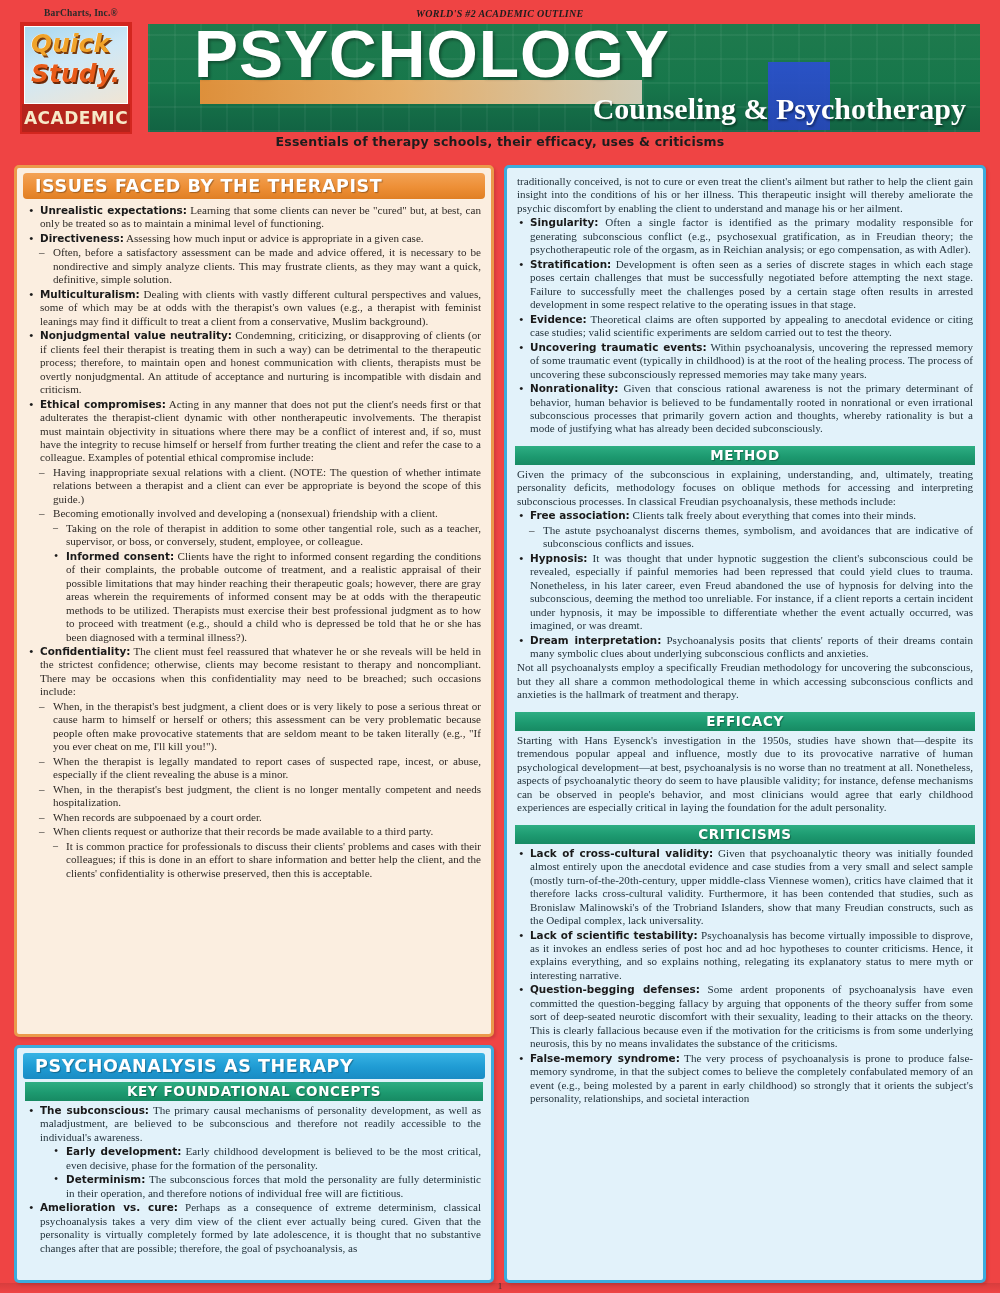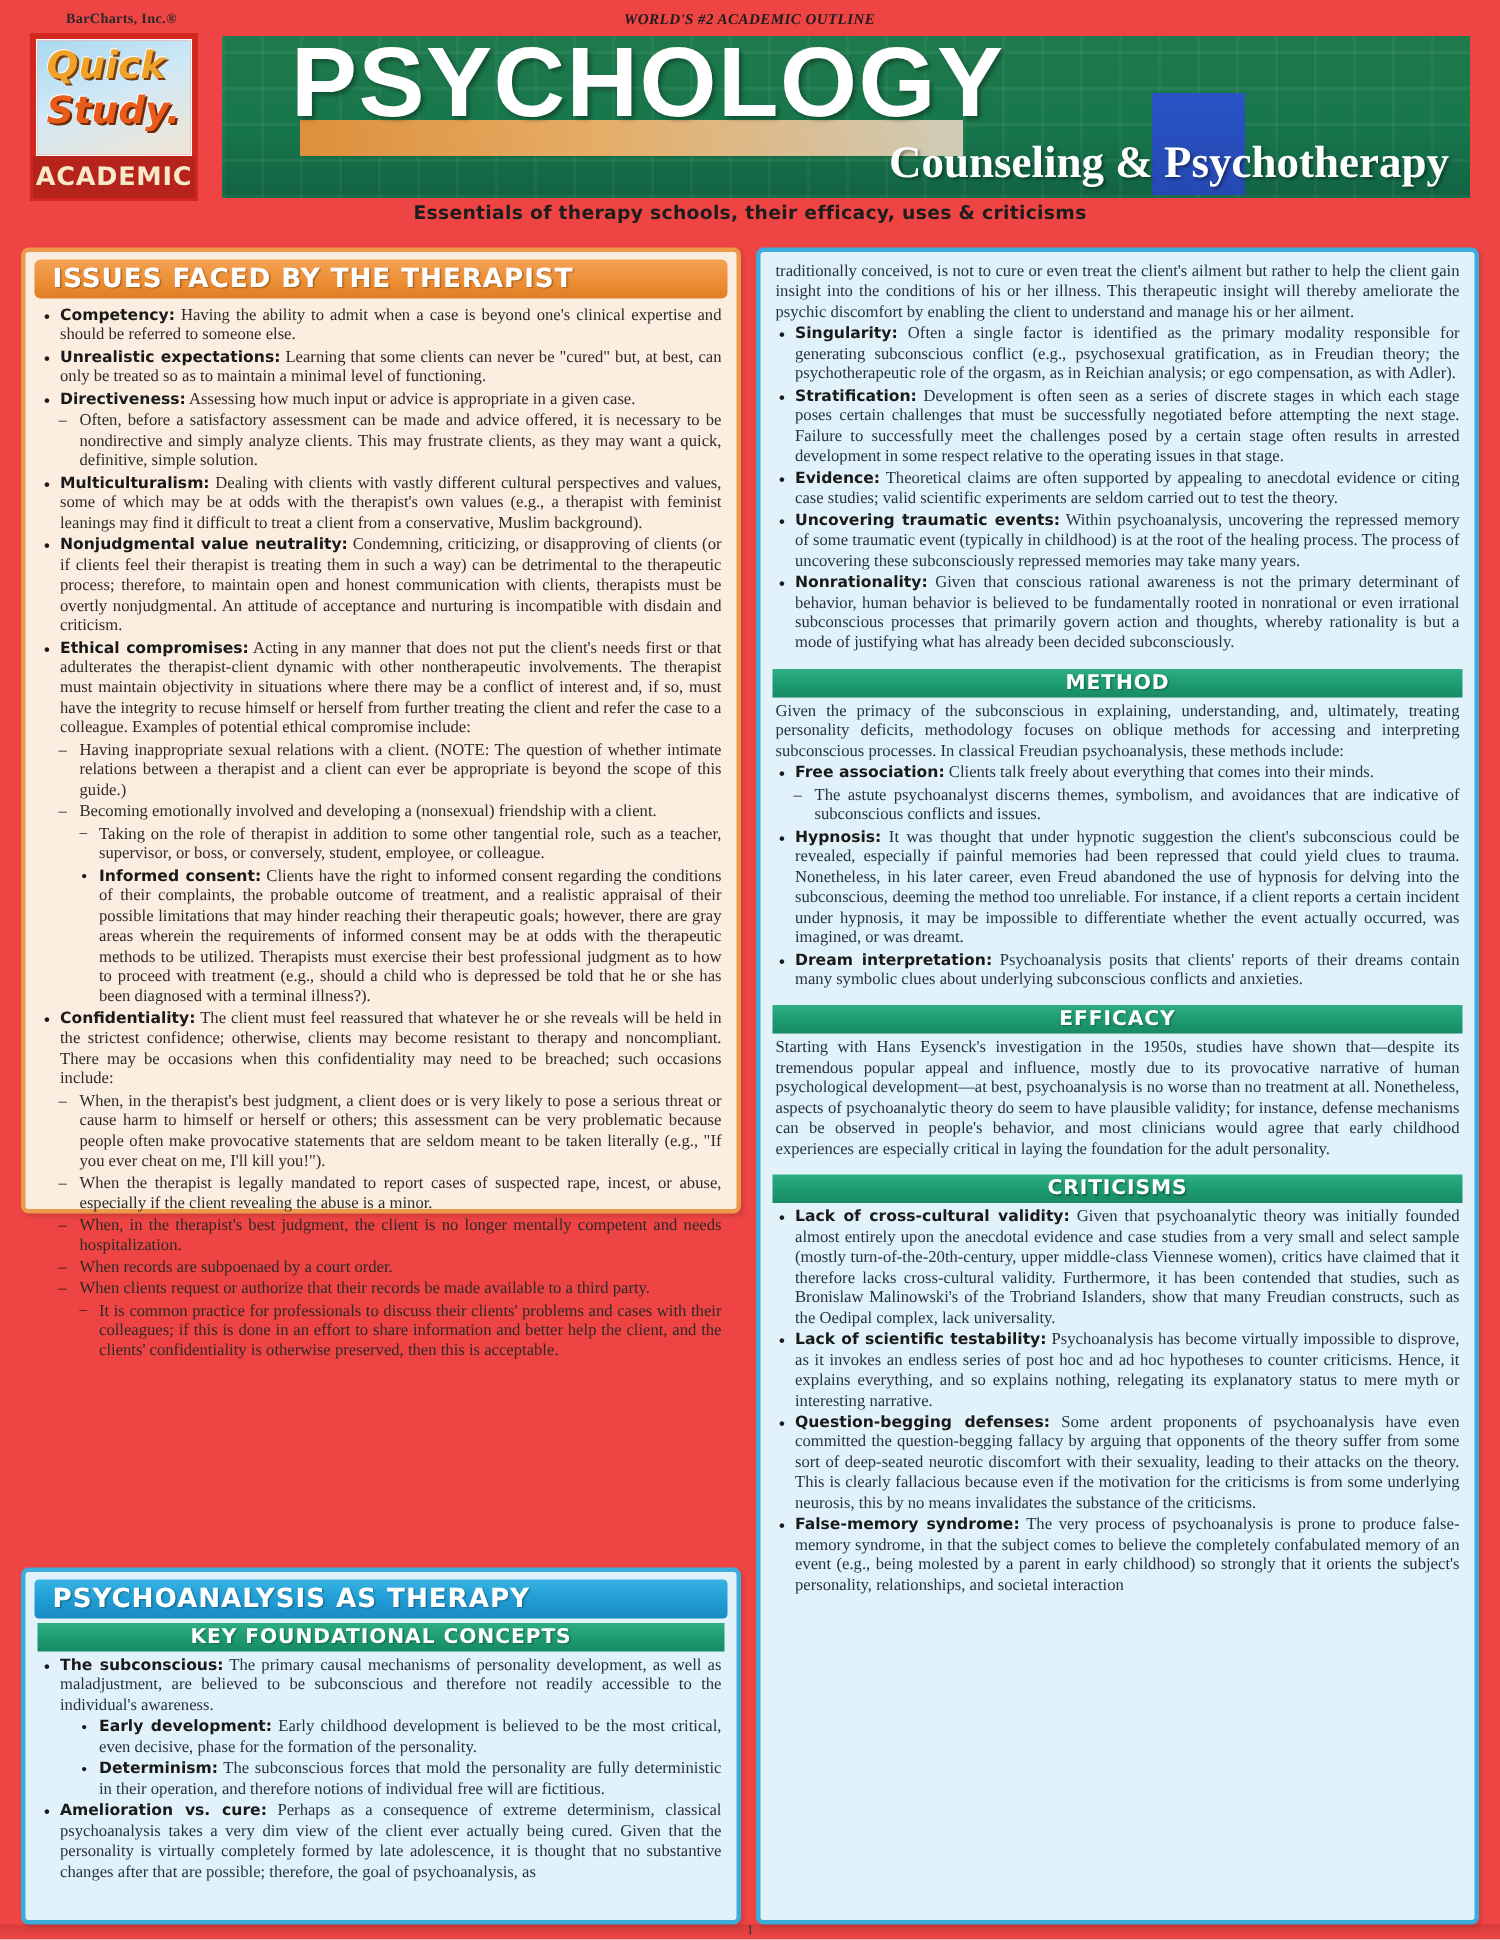--- a/index.html
+++ b/index.html
@@ -96,21 +96,21 @@
     letter-spacing:.2px;
   }
 
   
   .cols{ position:absolute; left:0; top:165px; width:1000px; height:1118px; }
 
   .panel{ position:absolute; }
 
   
   .p-left{
-    left:14px; top:0; width:480px; height:644px;
+    left:14px; top:0; width:480px; height:872px;
     background:#fbeee0;
     border:3px solid #eb9a4b;
     border-radius:5px;
     box-shadow:2px 2px 3px rgba(0,0,0,.12);
   }
   
   .p-left2{
     left:14px; top:880px; width:480px; height:238px;
     background:#e2f2fa;
     border:3px solid #3cacdd;
@@ -229,23 +229,20 @@
     <div class="tagline">Essentials of therapy schools, their efficacy, uses &amp; criticisms</div>
   </div>
 
   <div class="cols">
 
     <div class="panel p-left">
       <div class="bar bar-orange">ISSUES FACED BY THE THERAPIST</div>
       <div class="body">
           <ul id="issues-list">
             <li class="l1">
-              <p class="t"><b class="lead">Competency:</b> Having the ability to admit when a case is beyond one's clinical expertise and should be referred to someone else.</p>
-            </li>
-            <li class="l1">
               <p class="t"><b class="lead">Unrealistic expectations:</b> Learning that some clients can never be "cured" but, at best, can only be treated so as to maintain a minimal level of functioning.</p>
             </li>
             <li class="l1">
               <p class="t"><b class="lead">Directiveness:</b> Assessing how much input or advice is appropriate in a given case.</p>
             </li>
             <li class="l2">
               <p class="t">Often, before a satisfactory assessment can be made and advice offered, it is necessary to be nondirective and simply analyze clients. This may frustrate clients, as they may want a quick, definitive, simple solution.</p>
             </li>
             <li class="l1">
               <p class="t"><b class="lead">Multiculturalism:</b> Dealing with clients with vastly different cultural perspectives and values, some of which may be at odds with the therapist's own values (e.g., a therapist with feminist leanings may find it difficult to treat a client from a conservative, Muslim background).</p>
@@ -346,20 +343,21 @@
             <li class="l2">
               <p class="t">The astute psychoanalyst discerns themes, symbolism, and avoidances that are indicative of subconscious conflicts and issues.</p>
             </li>
             <li class="l1">
               <p class="t"><b class="lead">Hypnosis:</b> It was thought that under hypnotic suggestion the client's subconscious could be revealed, especially if painful memories had been repressed that could yield clues to trauma. Nonetheless, in his later career, even Freud abandoned the use of hypnosis for delving into the subconscious, deeming the method too unreliable. For instance, if a client reports a certain incident under hypnosis, it may be impossible to differentiate whether the event actually occurred, was imagined, or was dreamt.</p>
             </li>
             <li class="l1">
               <p class="t"><b class="lead">Dream interpretation:</b> Psychoanalysis posits that clients' reports of their dreams contain many symbolic clues about underlying subconscious conflicts and anxieties.</p>
             </li>
           </ul>
+        <p class="t">Not all psychoanalysts employ a specifically Freudian methodology for uncovering the subconscious, but they all share a common methodological theme in which accessing subconscious conflicts and anxieties is the hallmark of treatment and therapy.</p>
       </div>
 
       <div class="bar bar-green">EFFICACY</div>
       <div class="body">
         <p class="t">Starting with Hans Eysenck's investigation in the 1950s, studies have shown that—despite its tremendous popular appeal and influence, mostly due to its provocative narrative of human psychological development—at best, psychoanalysis is no worse than no treatment at all. Nonetheless, aspects of psychoanalytic theory do seem to have plausible validity; for instance, defense mechanisms can be observed in people's behavior, and most clinicians would agree that early childhood experiences are especially critical in laying the foundation for the adult personality.</p>
       </div>
 
       <div class="bar bar-green">CRITICISMS</div>
       <div class="body">
         <ul id="criticisms-list">

